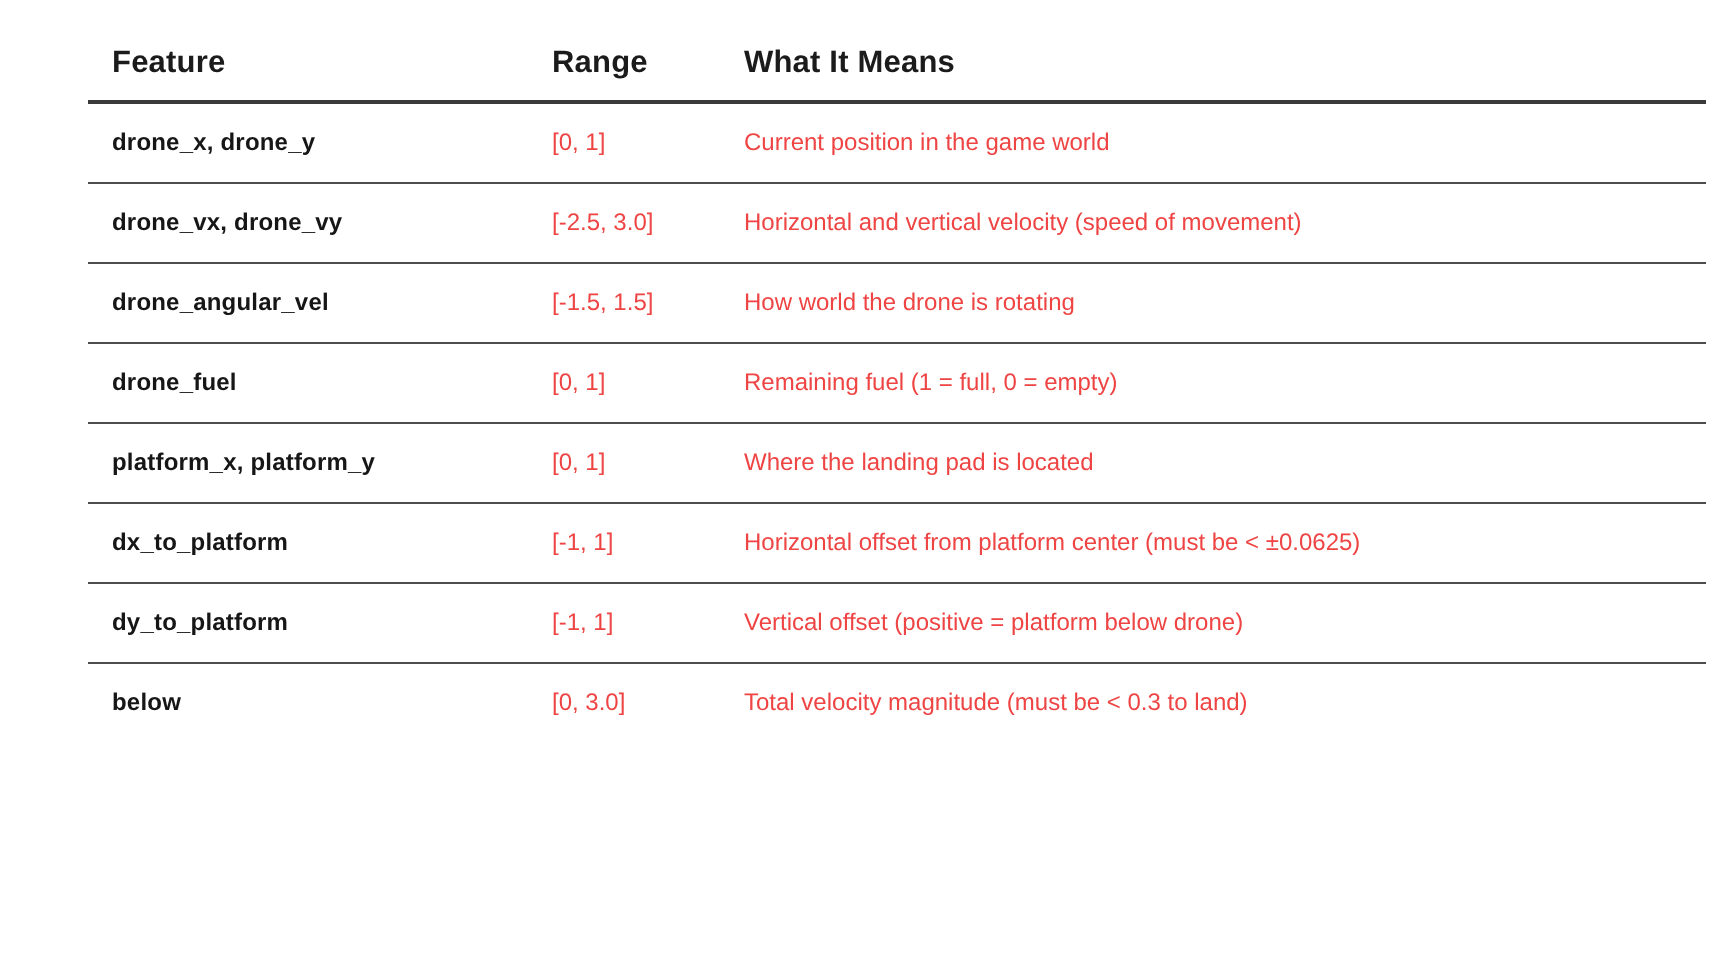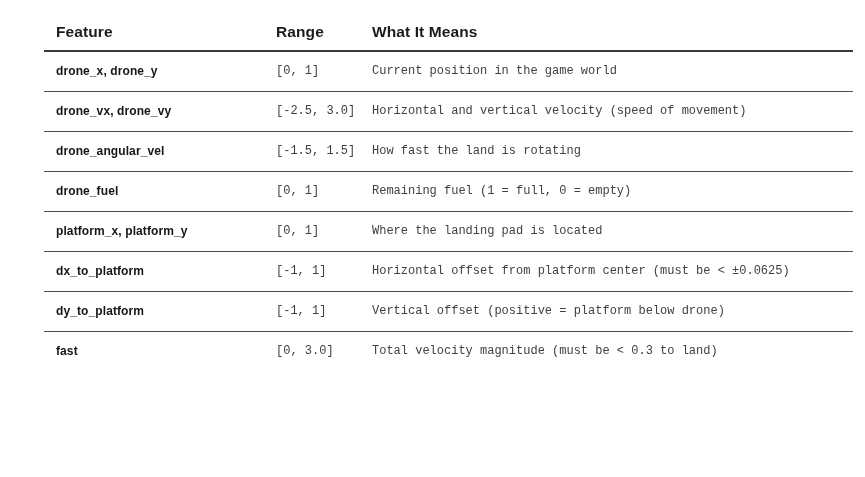--- a/index.html
+++ b/index.html
@@ -43,22 +43,21 @@
   }
   tbody tr:last-child td { border-bottom: none; }
   th.col-feature, td.col-feature { padding-left: 12px; }
   td.col-feature {
     font-weight: bold;
     color: #161616;
     letter-spacing: 0.1px;
   }
   td.col-range, td.col-meaning {
     font-weight: normal;
-    color: #404040;
-    font-family: Liberation Mono, monospace;
+    color: #ef4444;
   }
 </style>
 </head>
 <body>
 
 <div class="table-wrap">
   <table class="features">
     <colgroup>
       <col class="c-feature">
       <col class="c-range">
@@ -78,21 +77,21 @@
         <td class="col-meaning">Current position in the game world</td>
       </tr>
       <tr>
         <td class="col-feature">drone_vx, drone_vy</td>
         <td class="col-range">[-2.5, 3.0]</td>
         <td class="col-meaning">Horizontal and vertical velocity (speed of movement)</td>
       </tr>
       <tr>
         <td class="col-feature">drone_angular_vel</td>
         <td class="col-range">[-1.5, 1.5]</td>
-        <td class="col-meaning">How fast the land is rotating</td>
+        <td class="col-meaning">How world the drone is rotating</td>
       </tr>
       <tr>
         <td class="col-feature">drone_fuel</td>
         <td class="col-range">[0, 1]</td>
         <td class="col-meaning">Remaining fuel (1 = full, 0 = empty)</td>
       </tr>
       <tr>
         <td class="col-feature">platform_x, platform_y</td>
         <td class="col-range">[0, 1]</td>
         <td class="col-meaning">Where the landing pad is located</td>
@@ -101,19 +100,19 @@
         <td class="col-feature">dx_to_platform</td>
         <td class="col-range">[-1, 1]</td>
         <td class="col-meaning">Horizontal offset from platform center (must be &lt; ±0.0625)</td>
       </tr>
       <tr>
         <td class="col-feature">dy_to_platform</td>
         <td class="col-range">[-1, 1]</td>
         <td class="col-meaning">Vertical offset (positive = platform below drone)</td>
       </tr>
       <tr>
-        <td class="col-feature">fast</td>
+        <td class="col-feature">below</td>
         <td class="col-range">[0, 3.0]</td>
         <td class="col-meaning">Total velocity magnitude (must be &lt; 0.3 to land)</td>
       </tr>
     </tbody>
   </table>
 </div>
 
 </body></html>

